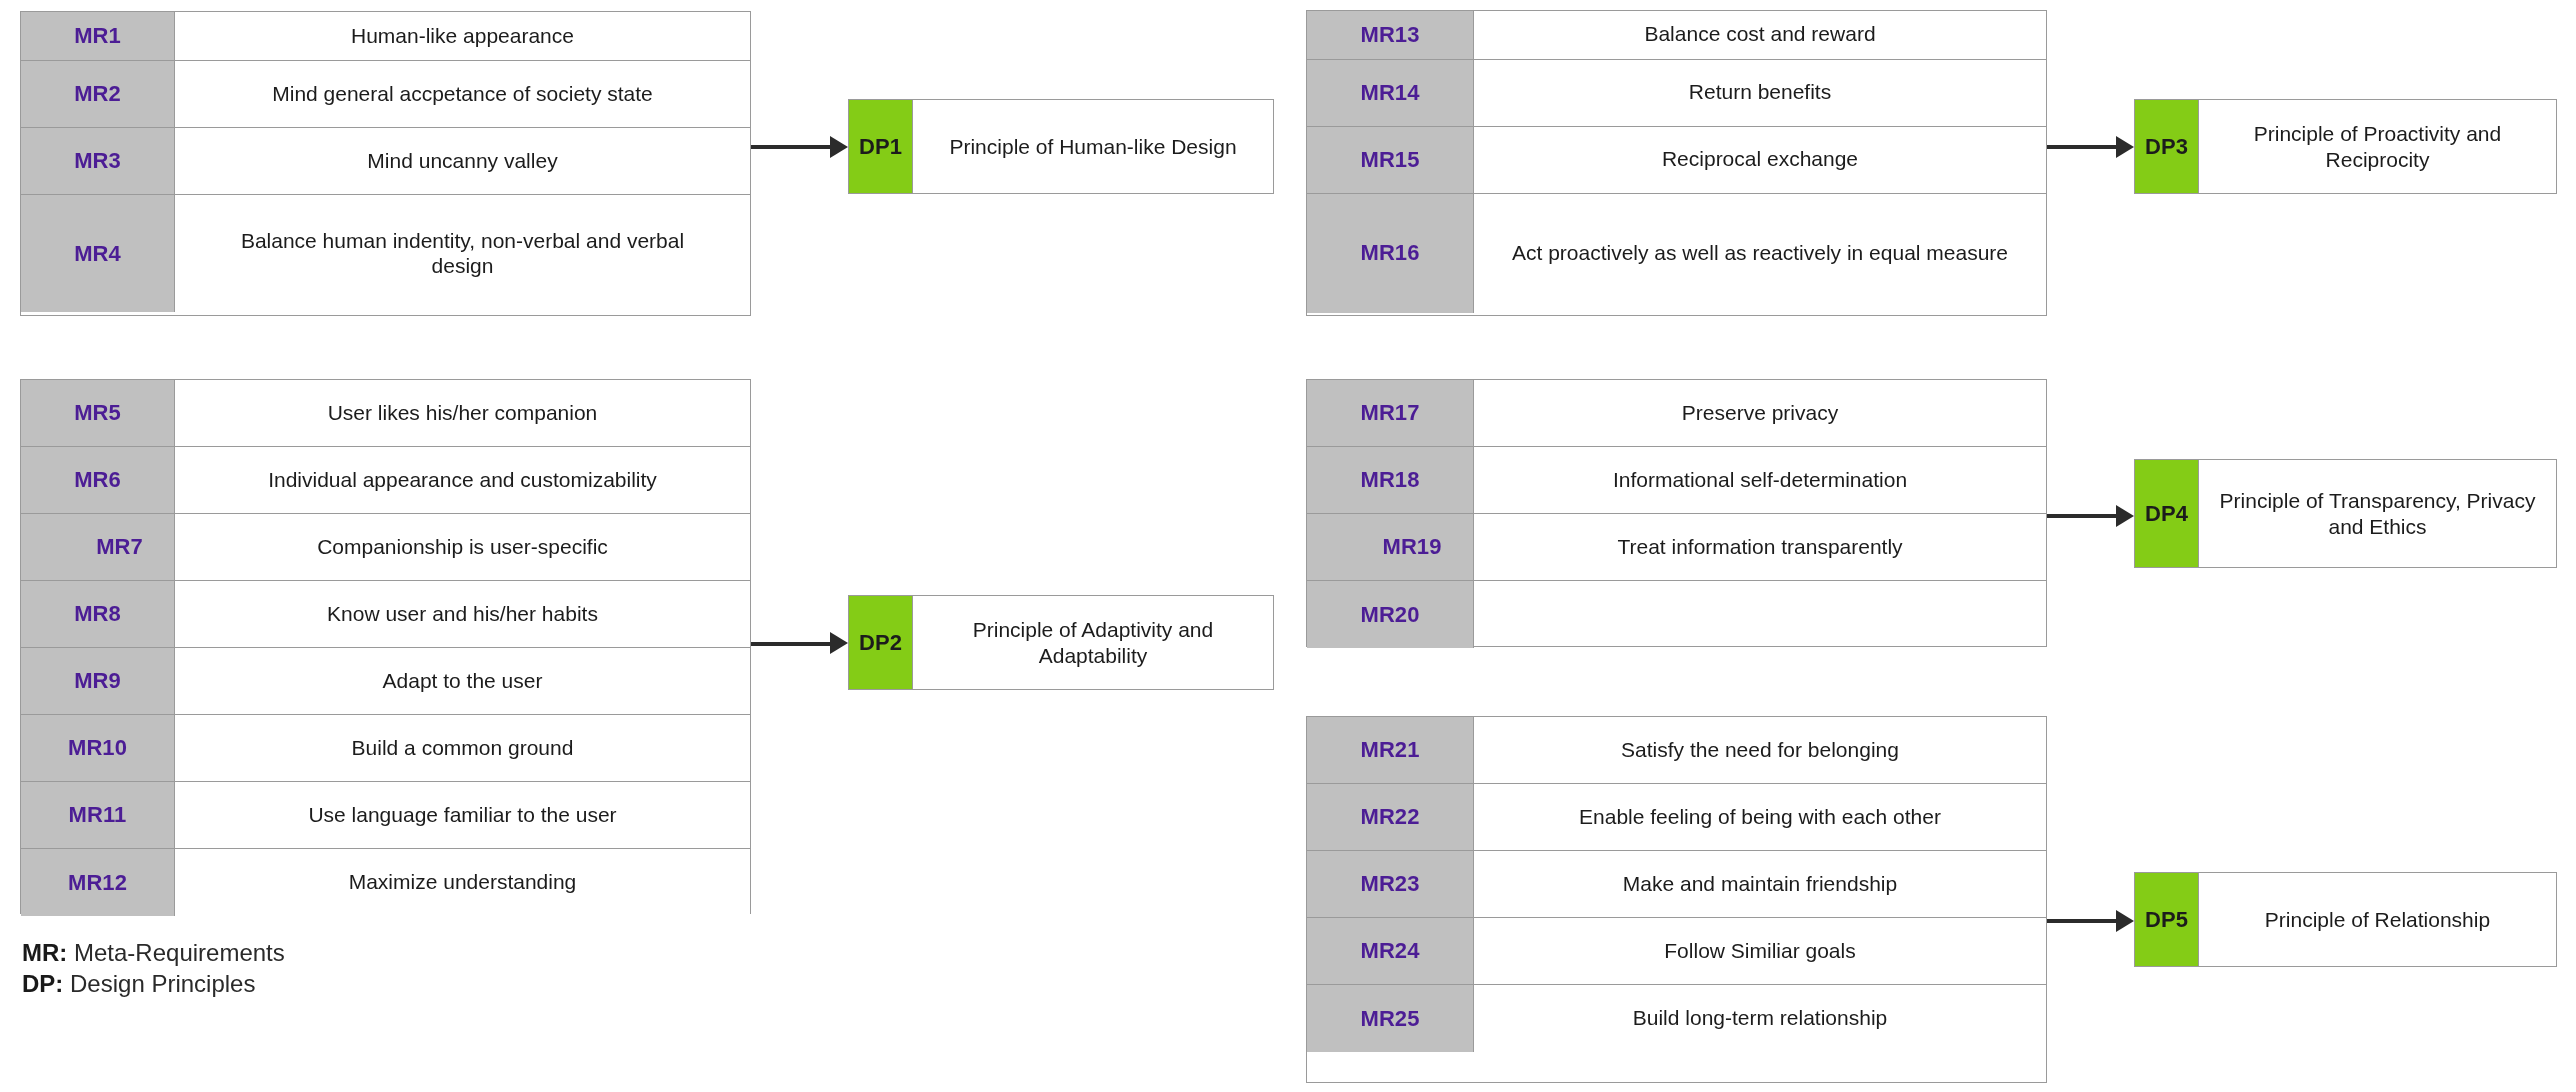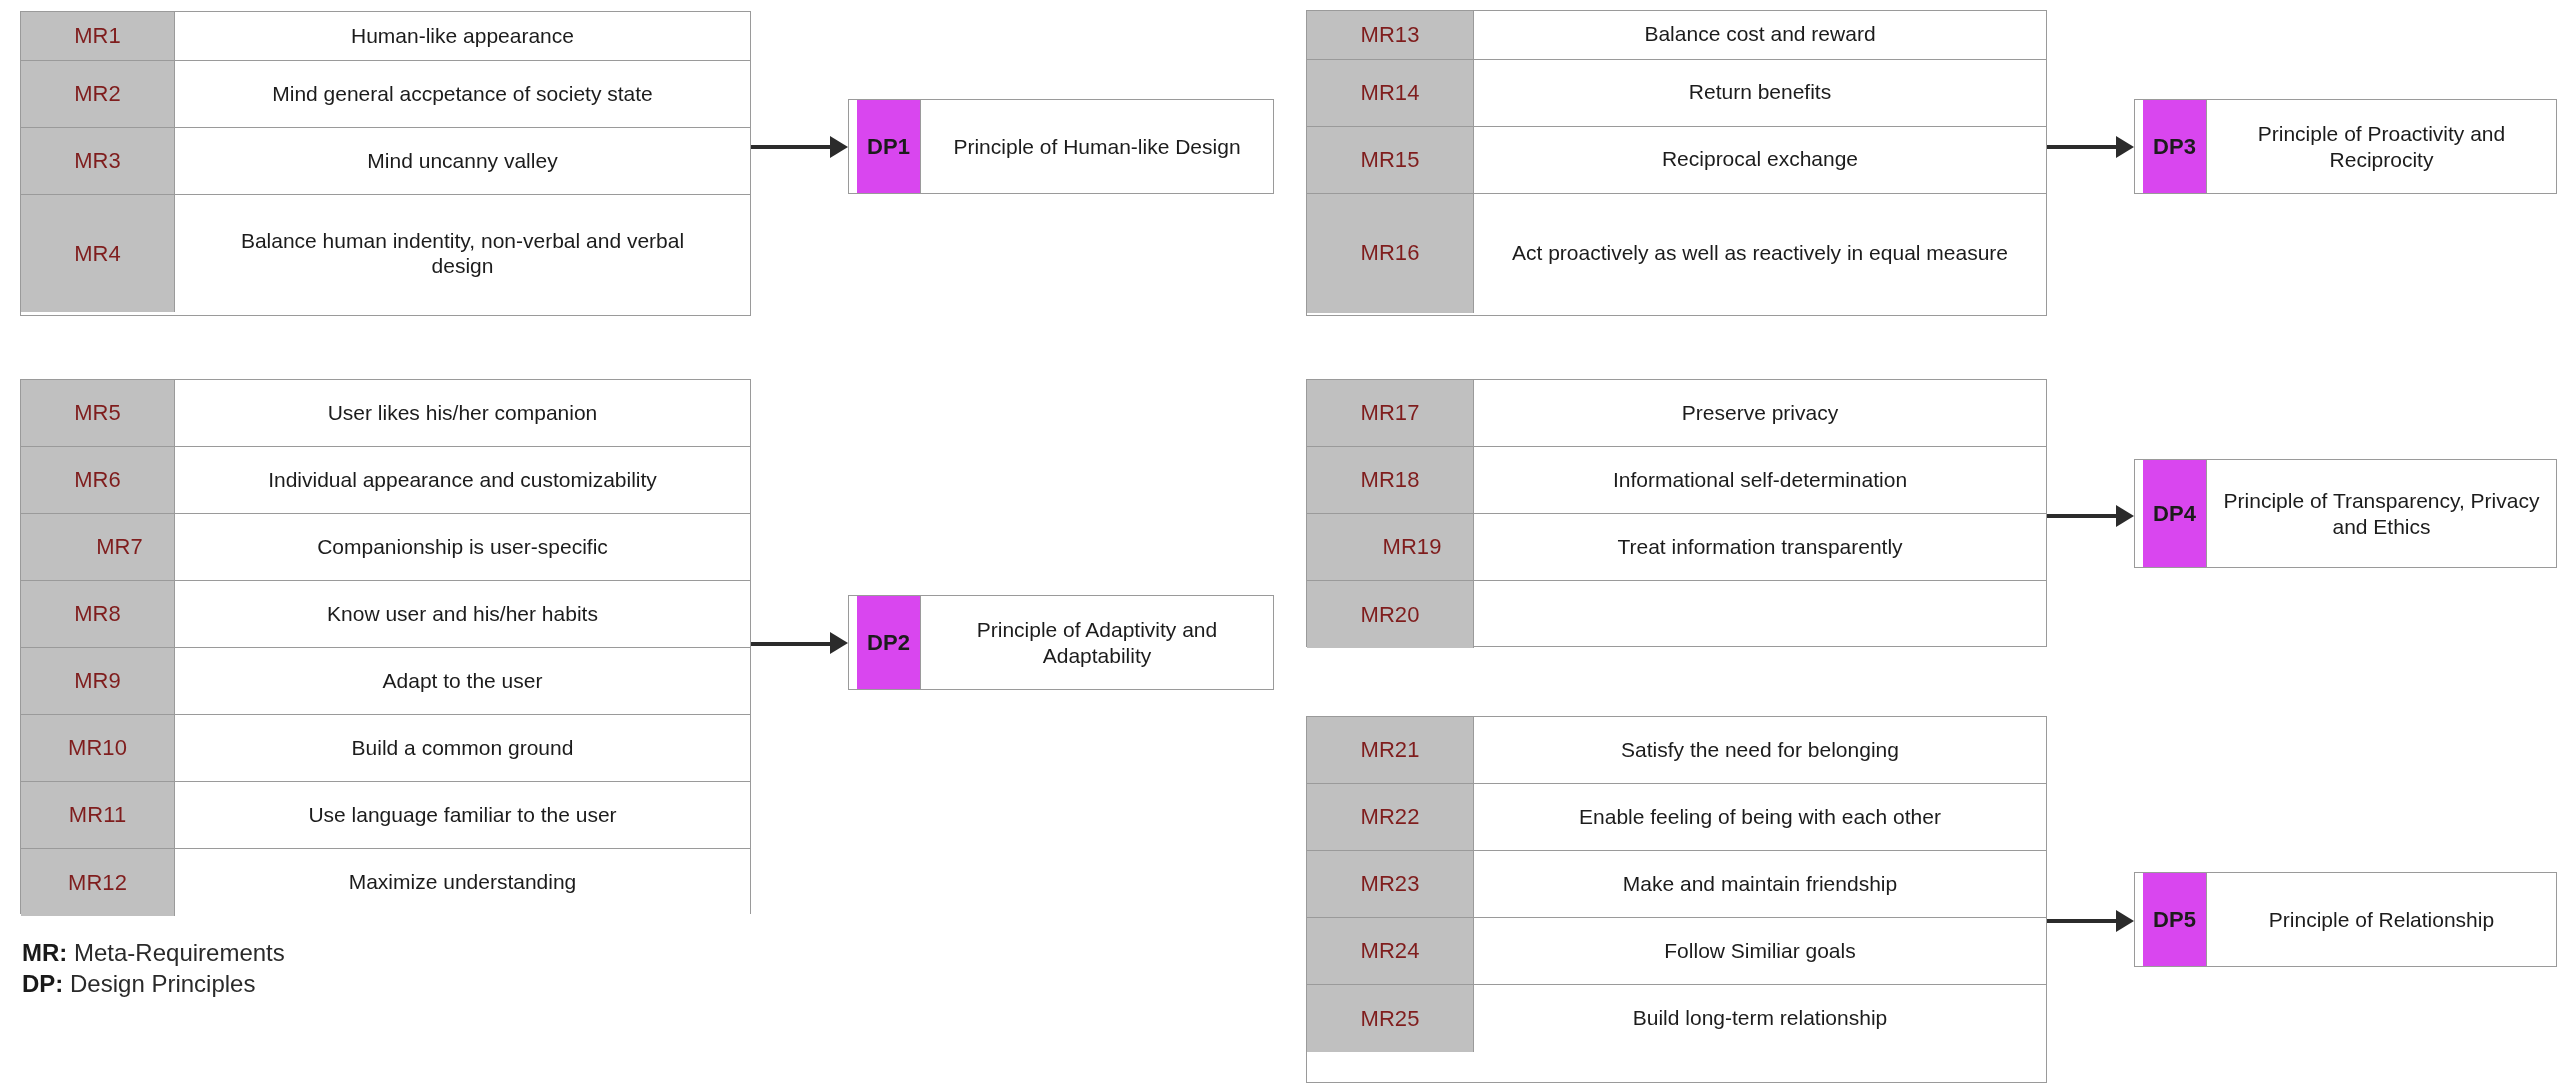--- a/index.html
+++ b/index.html
@@ -25,24 +25,24 @@
     display:flex;
     box-sizing:border-box;
     border-bottom:1.2px solid #9a9a9a;
   }
   .mr-row:last-child{border-bottom:none;}
   .mr-code{
     background:#c0c0c0;
     box-sizing:border-box;
     border-right:1.2px solid #9a9a9a;
     display:flex;align-items:center;justify-content:center;
-    font-weight:normal;
+    font-weight:bold;
     font-size:22px;
     letter-spacing:0.1px;
-    color:#7f1d1d;
+    color:#4c1d95;
     flex:0 0 auto;
   }
   .mr-text{
     box-sizing:border-box;
     background:#ffffff;
     display:flex;align-items:center;justify-content:center;
     text-align:center;
     font-size:21px;
     line-height:1.18;
     padding:2.4px 9.7px;
@@ -52,27 +52,26 @@
 
   
   .dp-box{
     position:absolute;
     display:flex;
     box-sizing:border-box;
     border:1.2px solid #9a9a9a;
     background:#ffffff;
   }
   .dp-code{
-    background:#d946ef;
+    background:#84cc16;
     box-sizing:border-box;
     border-right:1.2px solid #9a9a9a;
     display:flex;align-items:center;justify-content:center;
     font-weight:bold;font-size:22px;color:#1c1c1c;
     flex:0 0 auto;
-    margin-left:8px;
   }
   .dp-text{
     box-sizing:border-box;
     display:flex;align-items:center;justify-content:center;
     text-align:center;font-size:21px;line-height:1.20;
     padding:1.2px 6px;color:#1c1c1c;
     flex:1 1 auto;
   }
 
   

